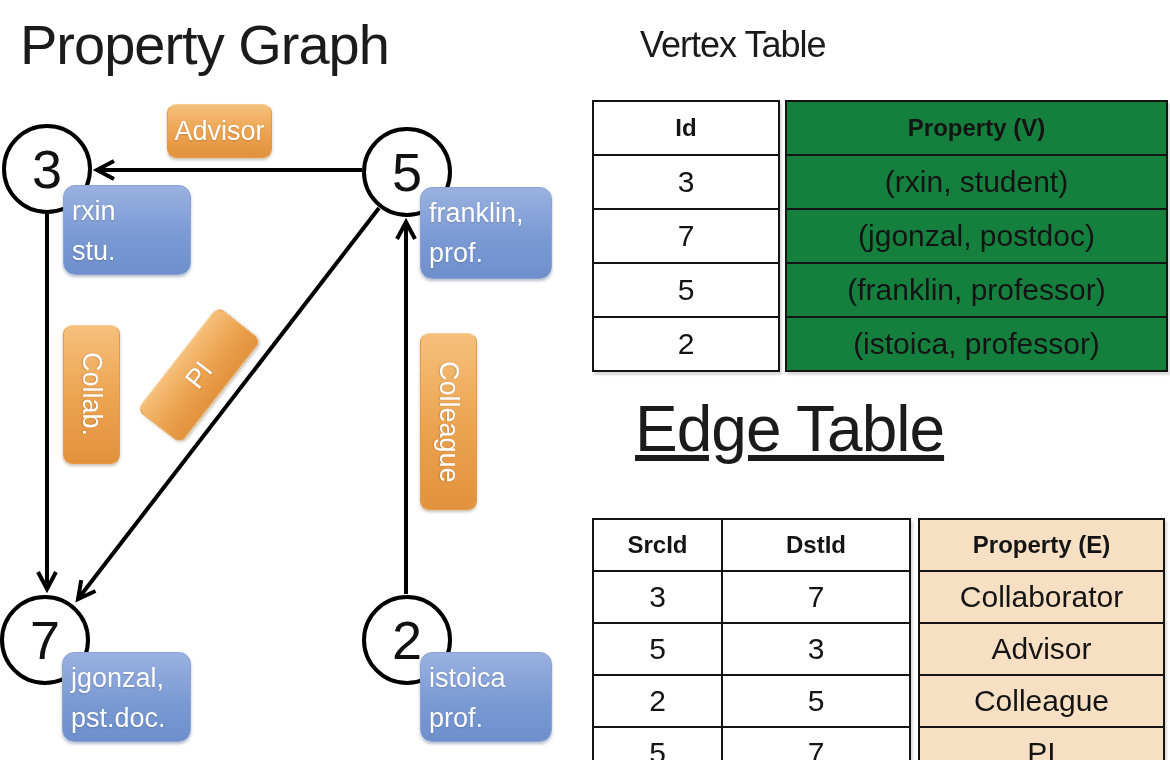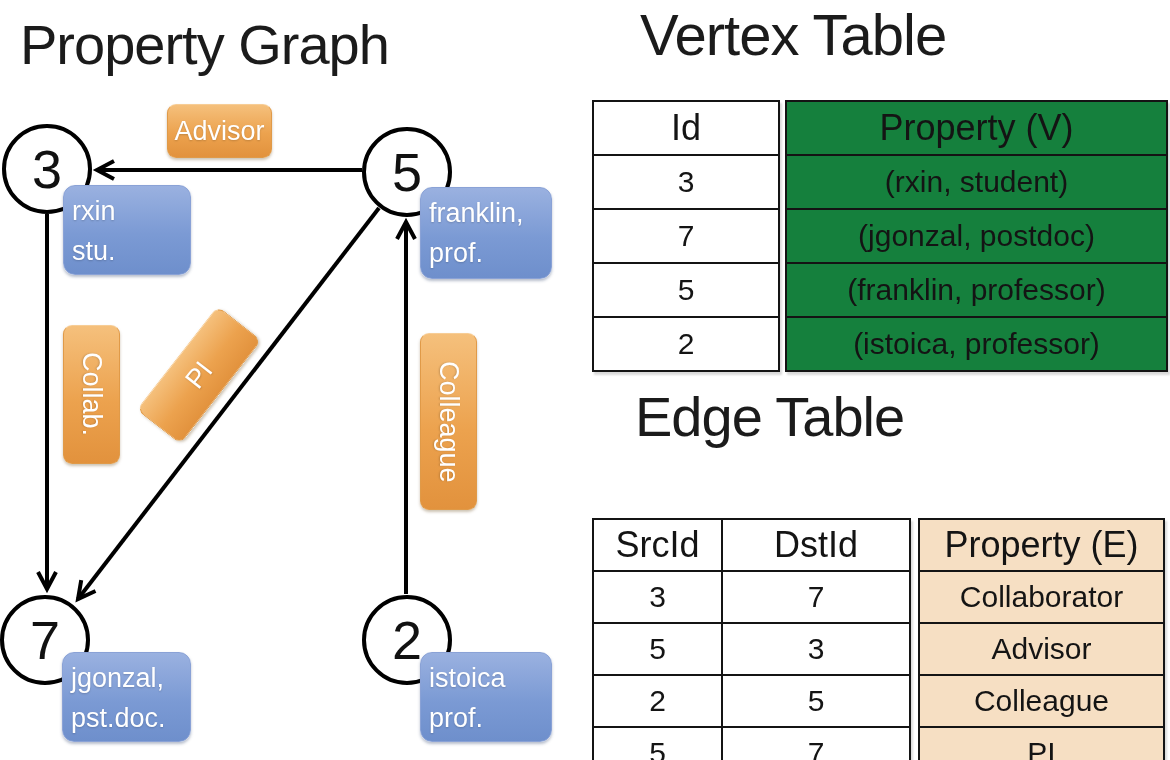--- a/index.html
+++ b/index.html
@@ -13,22 +13,22 @@
   
   .big-title{
     position:absolute;
     font-weight:300;
     color:#1b1b1b;
     text-align:left;
     letter-spacing:-1px;
     white-space:nowrap;
   }
   #graph-title{left:20px;top:12px;width:480px;font-size:56px;}
-  #vertex-title{left:640px;top:1px;width:400px;font-size:58px;}
-  #edge-title{left:635px;top:384px;width:400px;font-size:56px;}
+  #vertex-title{left:640px;top:24px;width:400px;font-size:36px;}
+  #edge-title{left:635px;top:392px;width:400px;font-size:64px;text-decoration:underline;}
 
   
   #graph-panel{left:0;top:0;width:580px;height:760px;}
   #edge-svg{position:absolute;left:0;top:0;width:580px;height:760px;z-index:1;pointer-events:none;}
 
   .node{
     position:absolute;z-index:2;
     width:82px;height:82px;
     border:4px solid #000;border-radius:50%;
     background:#fff;
@@ -77,21 +77,21 @@
   #vertex-table{left:592px;top:100px;gap:5px;}
   #edge-table{left:592px;top:486px;gap:7px;margin-top:32px;}
 
   table{border-collapse:collapse;table-layout:fixed;box-shadow:2px 3px 2px rgba(0,0,0,.15);background:#fff;}
   th,td{
     border:2px solid #141414;
     text-align:center;vertical-align:middle;
     font-size:30px;font-weight:300;
     padding:0;
   }
-  th{font-size:36px;font-weight:normal;}
+  th{font-size:24px;font-weight:bold;}
   #vertex-table th,#vertex-table td{height:52px;}
   #edge-table th,#edge-table td{height:50px;}
   .blue-col{background:#15803d;}
   .tan-col{background:#f6dfc3;}
 </style>
 </head>
 <body>
 
 <div class="abs" id="graph-panel">
 

